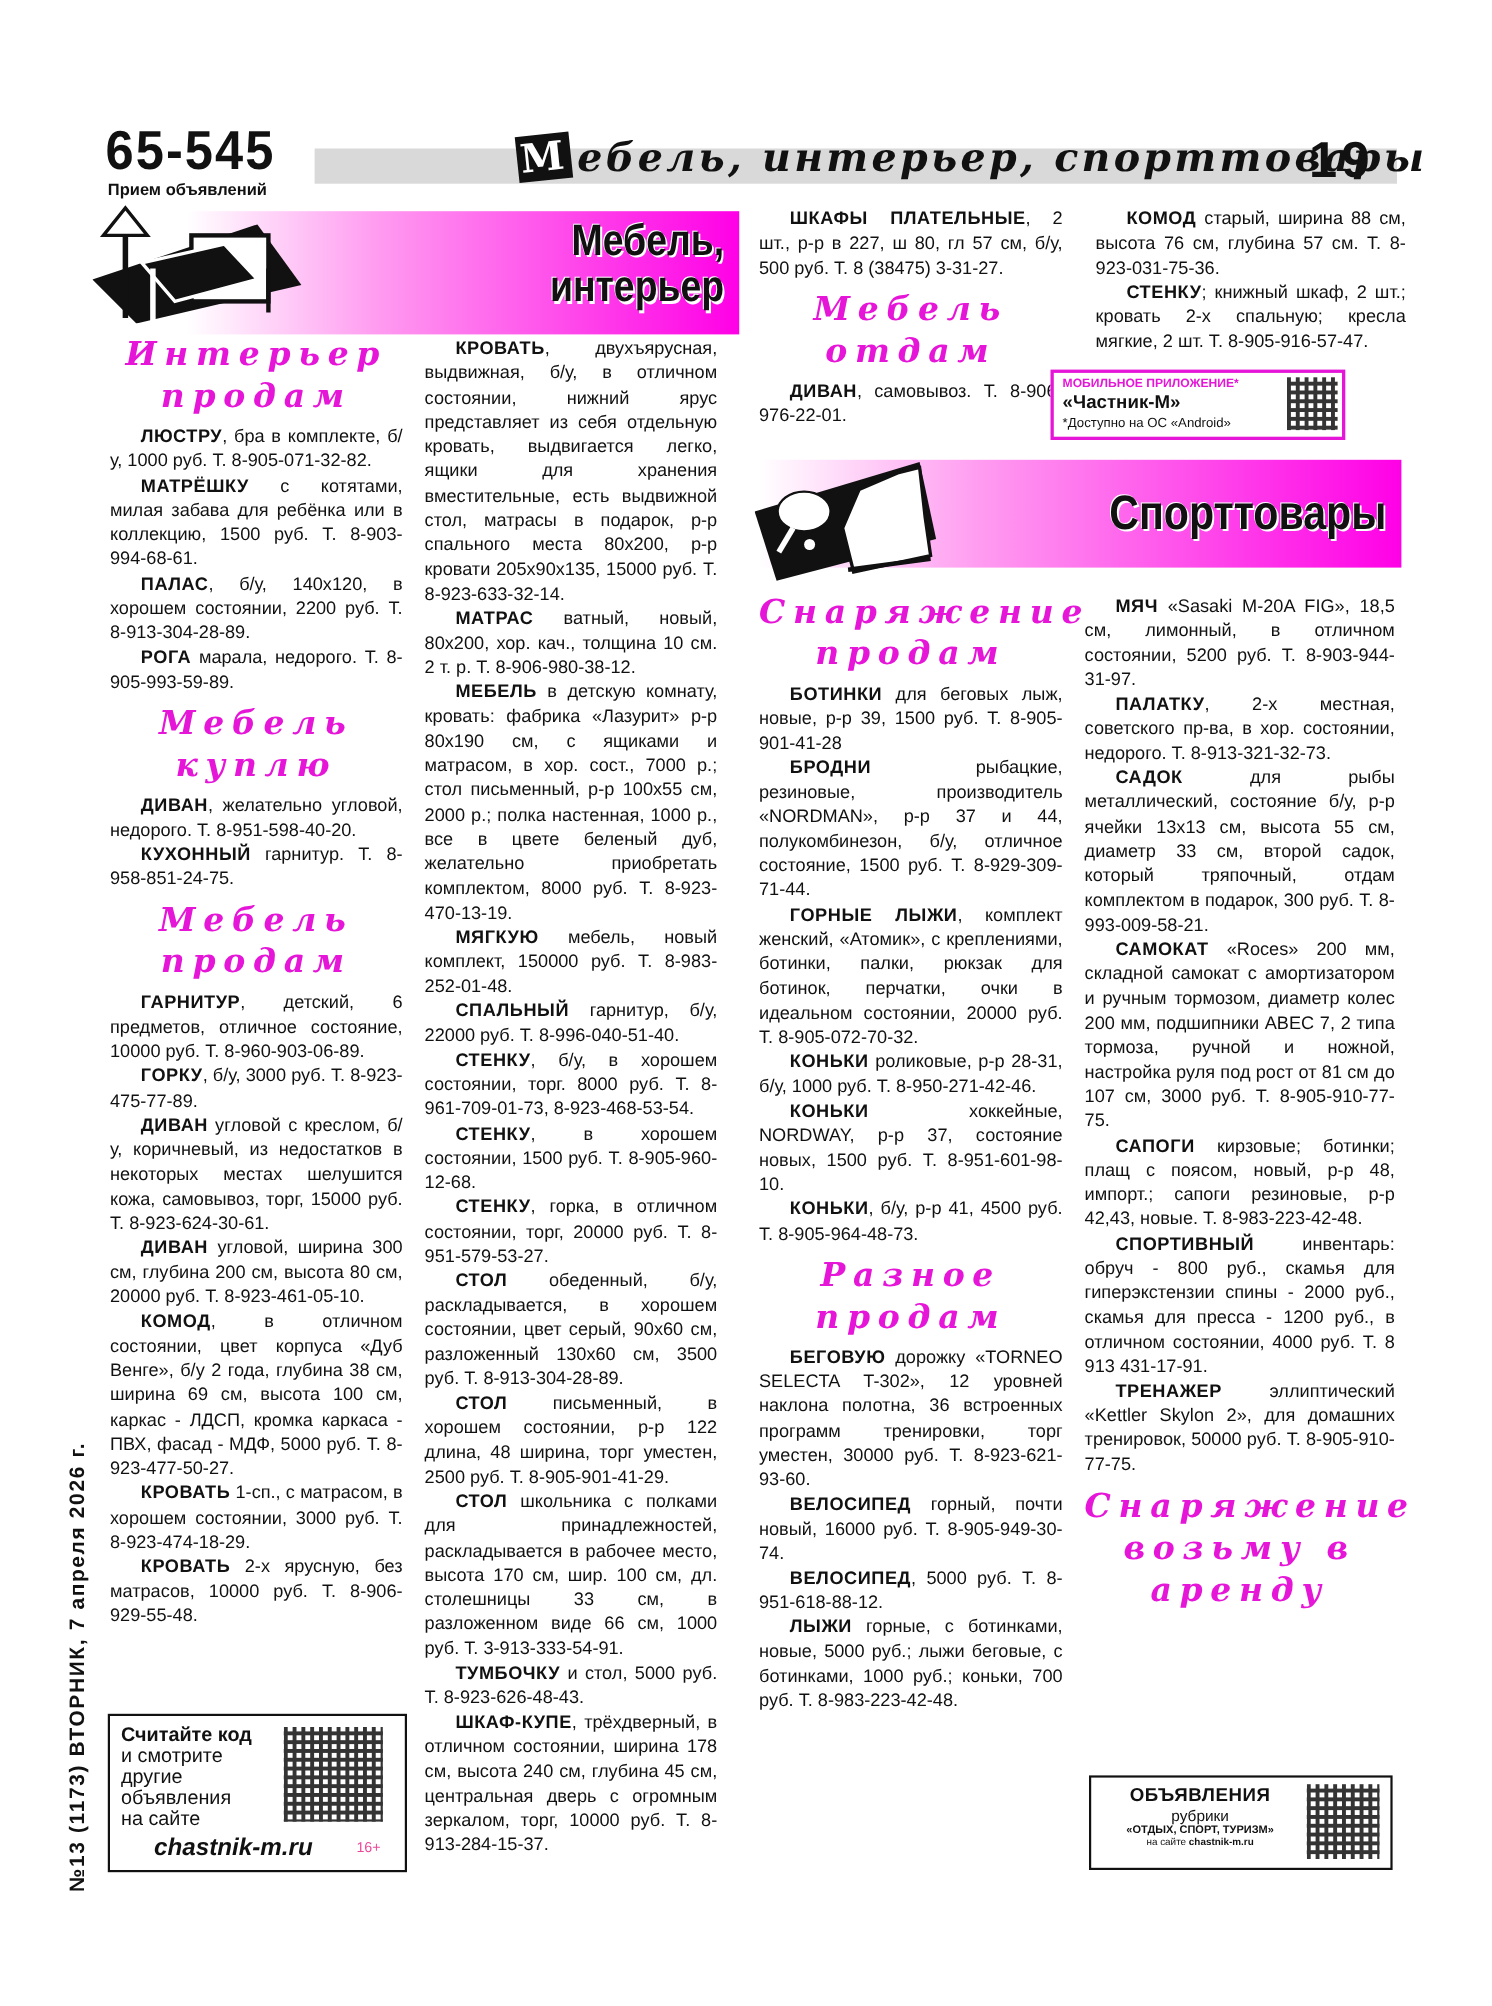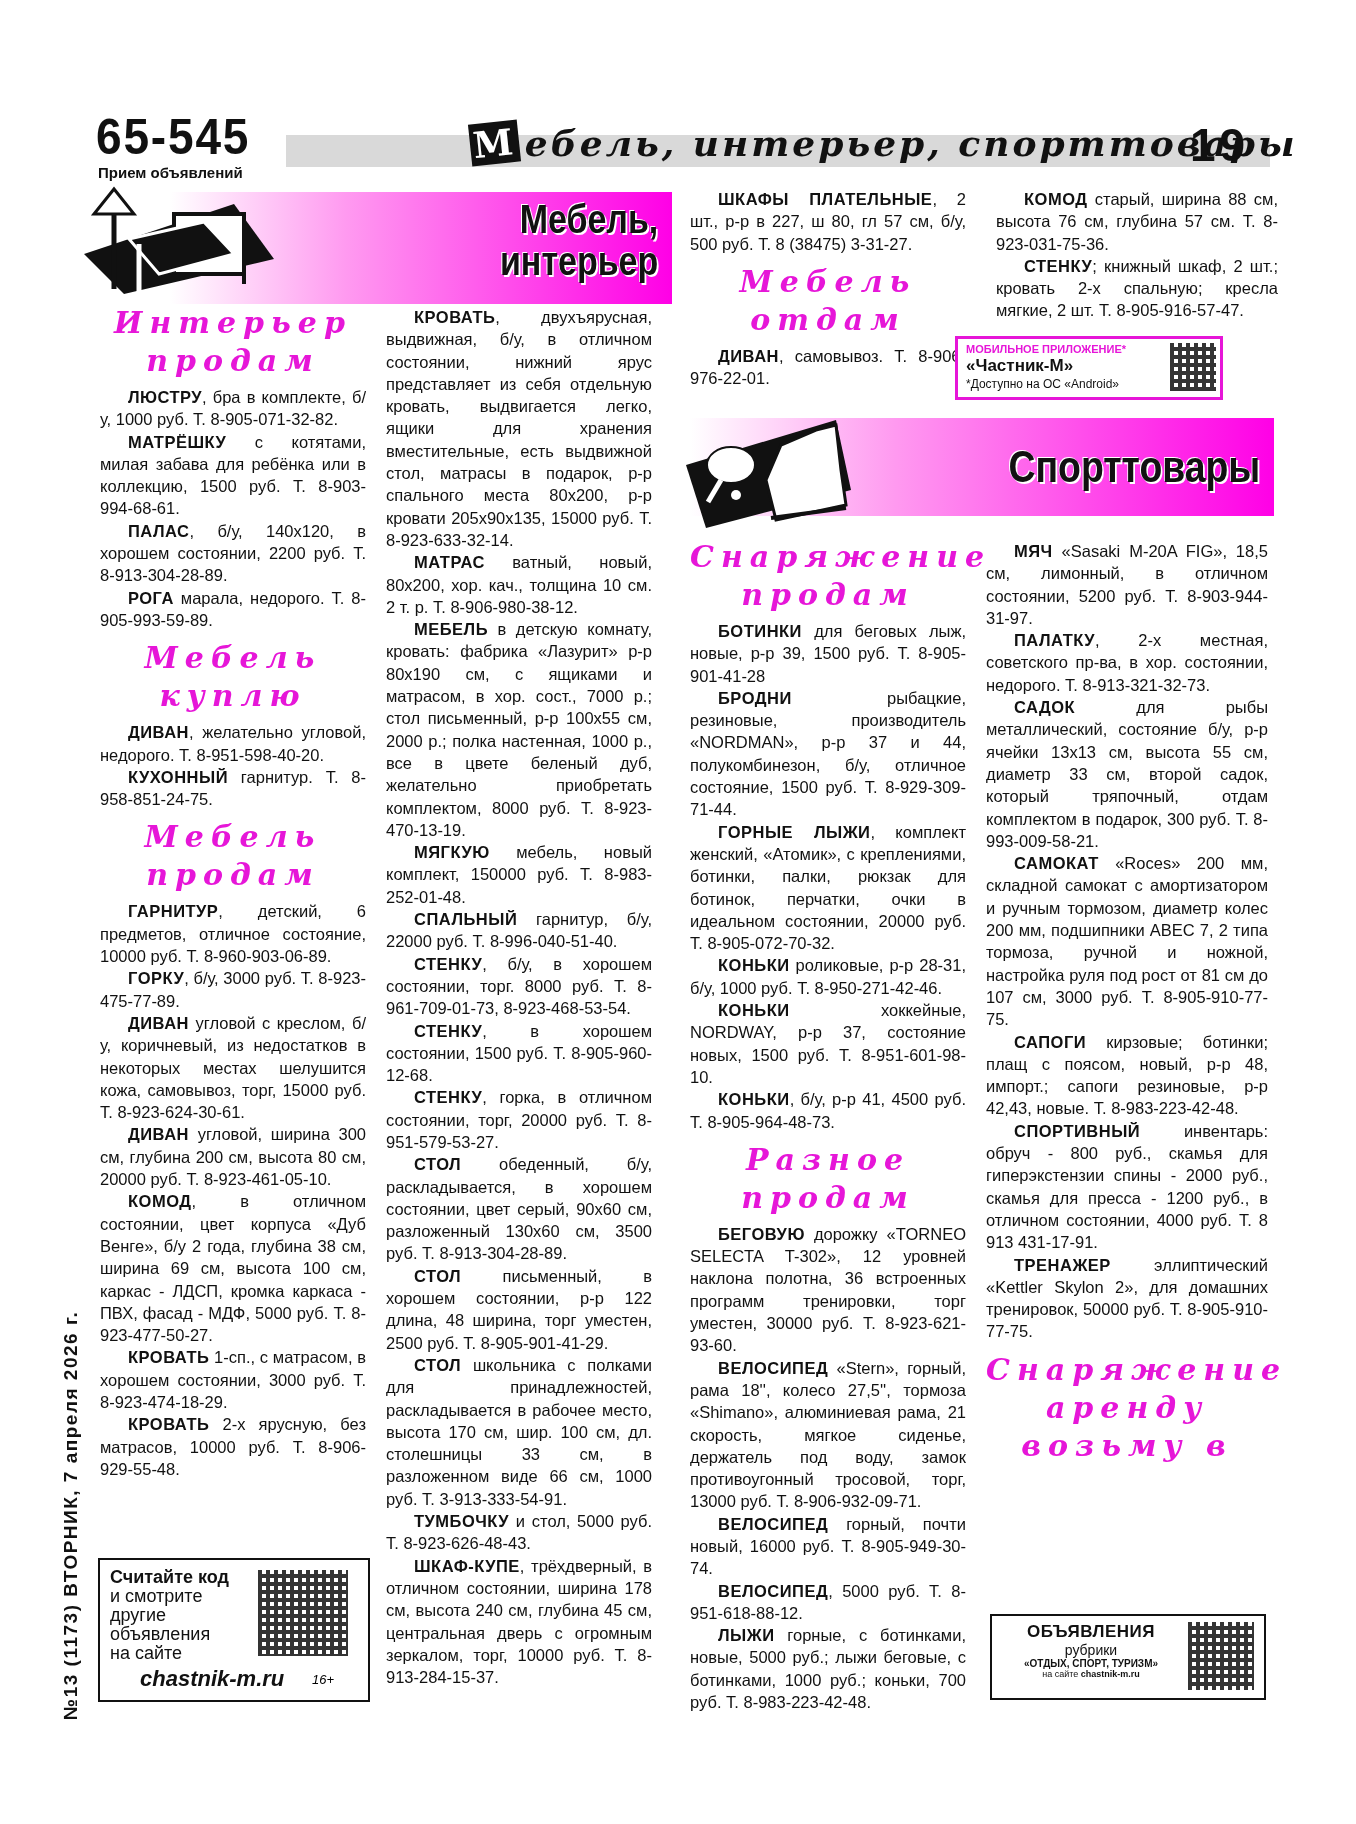--- a/index.html
+++ b/index.html
@@ -110,21 +110,21 @@
 <div class="box" style="left:98px; top:1558px; width:268px; height:140px;">
   <div style="position:absolute; left:10px; top:8px; width:140px; font-size:18px; line-height:19px;">
     <div style="font-weight:bold;">Считайте код</div>
     <div>и смотрите</div>
     <div>другие</div>
     <div>объявления</div>
     <div>на сайте</div>
   </div>
   <div class="qr" style="left:158px; top:10px; width:90px; height:86px;"></div>
   <div style="position:absolute; left:40px; top:106px; font-style:italic; font-weight:bold; font-size:22px;">chastnik-m.ru</div>
-  <div style="position:absolute; left:212px; top:112px; font-style:italic; font-size:13px; color:#000000;">16+</div>
+  <div style="position:absolute; left:224px; top:112px; font-size:13px; color:#ec4899;">16+</div>
 </div>
 
 <div class="col" style="left:386px; top:306px; width:266px;">
   <p class="ad"><b>КРОВАТЬ</b><span>, двухъярусная, выдвижная, б/у, в отличном состоянии, нижний ярус представляет из себя отдельную кровать, выдвигается легко, ящики для хранения вместительные, есть выдвижной стол, матрасы в подарок, р-р спального места 80х200, р-р кровати 205х90х135, 15000 руб. Т. 8-923-633-32-14.</span></p>
   <p class="ad"><b>МАТРАС</b><span> ватный, новый, 80х200, хор. кач., толщина 10 см. 2 т. р. Т. 8-906-980-38-12.</span></p>
   <p class="ad"><b>МЕБЕЛЬ</b><span> в детскую комнату, кровать: фабрика «Лазурит» р-р 80х190 см, с ящиками и матрасом, в хор. сост., 7000 р.; стол письменный, р-р 100х55 см, 2000 р.; полка настенная, 1000 р., все в цвете беленый дуб, желательно приобретать комплектом, 8000 руб. Т. 8-923-470-13-19.</span></p>
   <p class="ad"><b>МЯГКУЮ</b><span> мебель, новый комплект, 150000 руб. Т. 8-983-252-01-48.</span></p>
   <p class="ad"><b>СПАЛЬНЫЙ</b><span> гарнитур, б/у, 22000 руб. Т. 8-996-040-51-40.</span></p>
   <p class="ad"><b>СТЕНКУ</b><span>, б/у, в хорошем состоянии, торг. 8000 руб. Т. 8-961-709-01-73, 8-923-468-53-54.</span></p>
   <p class="ad"><b>СТЕНКУ</b><span>, в хорошем состоянии, 1500 руб. Т. 8-905-960-12-68.</span></p>
@@ -171,40 +171,39 @@
     <p class="ad"><b>КОНЬКИ</b><span> роликовые, р-р 28-31, б/у, 1000 руб. Т. 8-950-271-42-46.</span></p>
     <p class="ad"><b>КОНЬКИ</b><span> хоккейные, NORDWAY, р-р 37, состояние новых, 1500 руб. Т. 8-951-601-98-10.</span></p>
     <p class="ad"><b>КОНЬКИ</b><span>, б/у, р-р 41, 4500 руб. Т. 8-905-964-48-73.</span></p>
   </div>
   <div>
     <div class="sec-head">
         <div>Разное</div>
         <div>продам</div>
       </div>
     <p class="ad"><b>БЕГОВУЮ</b><span> дорожку «TORNEO SELECTA T-302», 12 уровней наклона полотна, 36 встроенных программ тренировки, торг уместен, 30000 руб. Т. 8-923-621-93-60.</span></p>
-    <p class="ad"><b>ВЕЛОСИПЕД</b><span> «Stern», горный, рама 18'', колесо 27,5'', тормоза «Shimano», алюминиевая рама, 21 скорость, мягкое сиденье, держатель под воду, замок противоугонный тросовой, торг, 13000 руб. Т. 8-906-932-09-71.</span></p>
     <p class="ad"><b>ВЕЛОСИПЕД</b><span> горный, почти новый, 16000 руб. Т. 8-905-949-30-74.</span></p>
     <p class="ad"><b>ВЕЛОСИПЕД</b><span>, 5000 руб. Т. 8-951-618-88-12.</span></p>
     <p class="ad"><b>ЛЫЖИ</b><span> горные, с ботинками, новые, 5000 руб.; лыжи беговые, с ботинками, 1000 руб.; коньки, 700 руб. Т. 8-983-223-42-48.</span></p>
   </div>
 </div>
 
 <div class="col" style="left:986px; top:540px; width:282px;">
   <p class="ad"><b>МЯЧ</b><span> «Sasaki M-20A FIG», 18,5 см, лимонный, в отличном состоянии, 5200 руб. Т. 8-903-944-31-97.</span></p>
   <p class="ad"><b>ПАЛАТКУ</b><span>, 2-х местная, советского пр-ва, в хор. состоянии, недорого. Т. 8-913-321-32-73.</span></p>
   <p class="ad"><b>САДОК</b><span> для рыбы металлический, состояние б/у, р-р ячейки 13х13 см, высота 55 см, диаметр 33 см, второй садок, который тряпочный, отдам комплектом в подарок, 300 руб. Т. 8-993-009-58-21.</span></p>
   <p class="ad"><b>САМОКАТ</b><span> «Roces» 200 мм, складной самокат с амортизатором и ручным тормозом, диаметр колес 200 мм, подшипники ABEC 7, 2 типа тормоза, ручной и ножной, настройка руля под рост от 81 см до 107 см, 3000 руб. Т. 8-905-910-77-75.</span></p>
   <p class="ad"><b>САПОГИ</b><span> кирзовые; ботинки; плащ с поясом, новый, р-р 48, импорт.; сапоги резиновые, р-р 42,43, новые. Т. 8-983-223-42-48.</span></p>
   <p class="ad"><b>СПОРТИВНЫЙ</b><span> инвентарь: обруч - 800 руб., скамья для гиперэкстензии спины - 2000 руб., скамья для пресса - 1200 руб., в отличном состоянии, 4000 руб. Т. 8 913 431-17-91.</span></p>
   <p class="ad"><b>ТРЕНАЖЕР</b><span> эллиптический «Kettler Skylon 2», для домашних тренировок, 50000 руб. Т. 8-905-910-77-75.</span></p>
   <div>
     <div class="sec-head">
         <div>Снаряжение</div>
+        <div>возьму в</div>
         <div>аренду</div>
-        <div>возьму в</div>
       </div>
   </div>
 </div>
 
 <div class="box" style="left:990px; top:1614px; width:272px; height:82px;">
   <div style="position:absolute; left:4px; top:6px; width:190px; text-align:center;">
     <div style="font-weight:bold; font-size:17px; letter-spacing:0.5px;">ОБЪЯВЛЕНИЯ</div>
     <div style="font-size:14px;">рубрики</div>
     <div style="font-weight:bold; font-size:10px;">«ОТДЫХ, СПОРТ, ТУРИЗМ»</div>
     <div style="font-size:9px;"><span>на сайте</span> <b>chastnik-m.ru</b></div>

